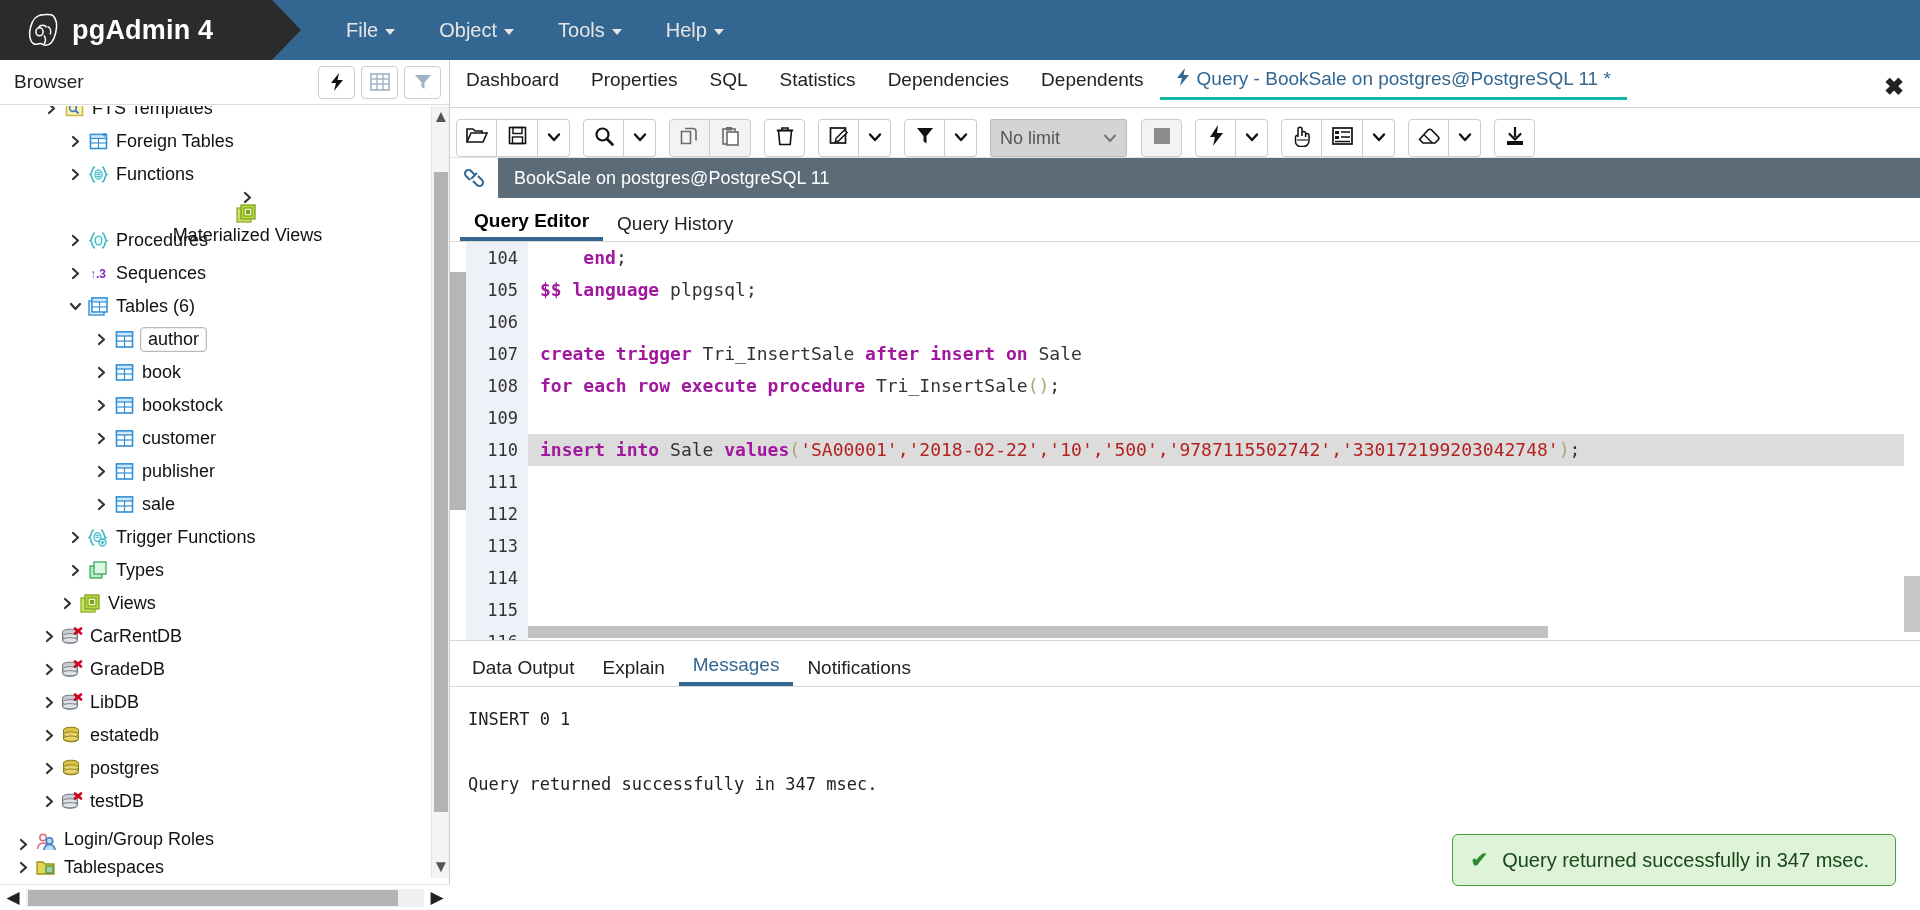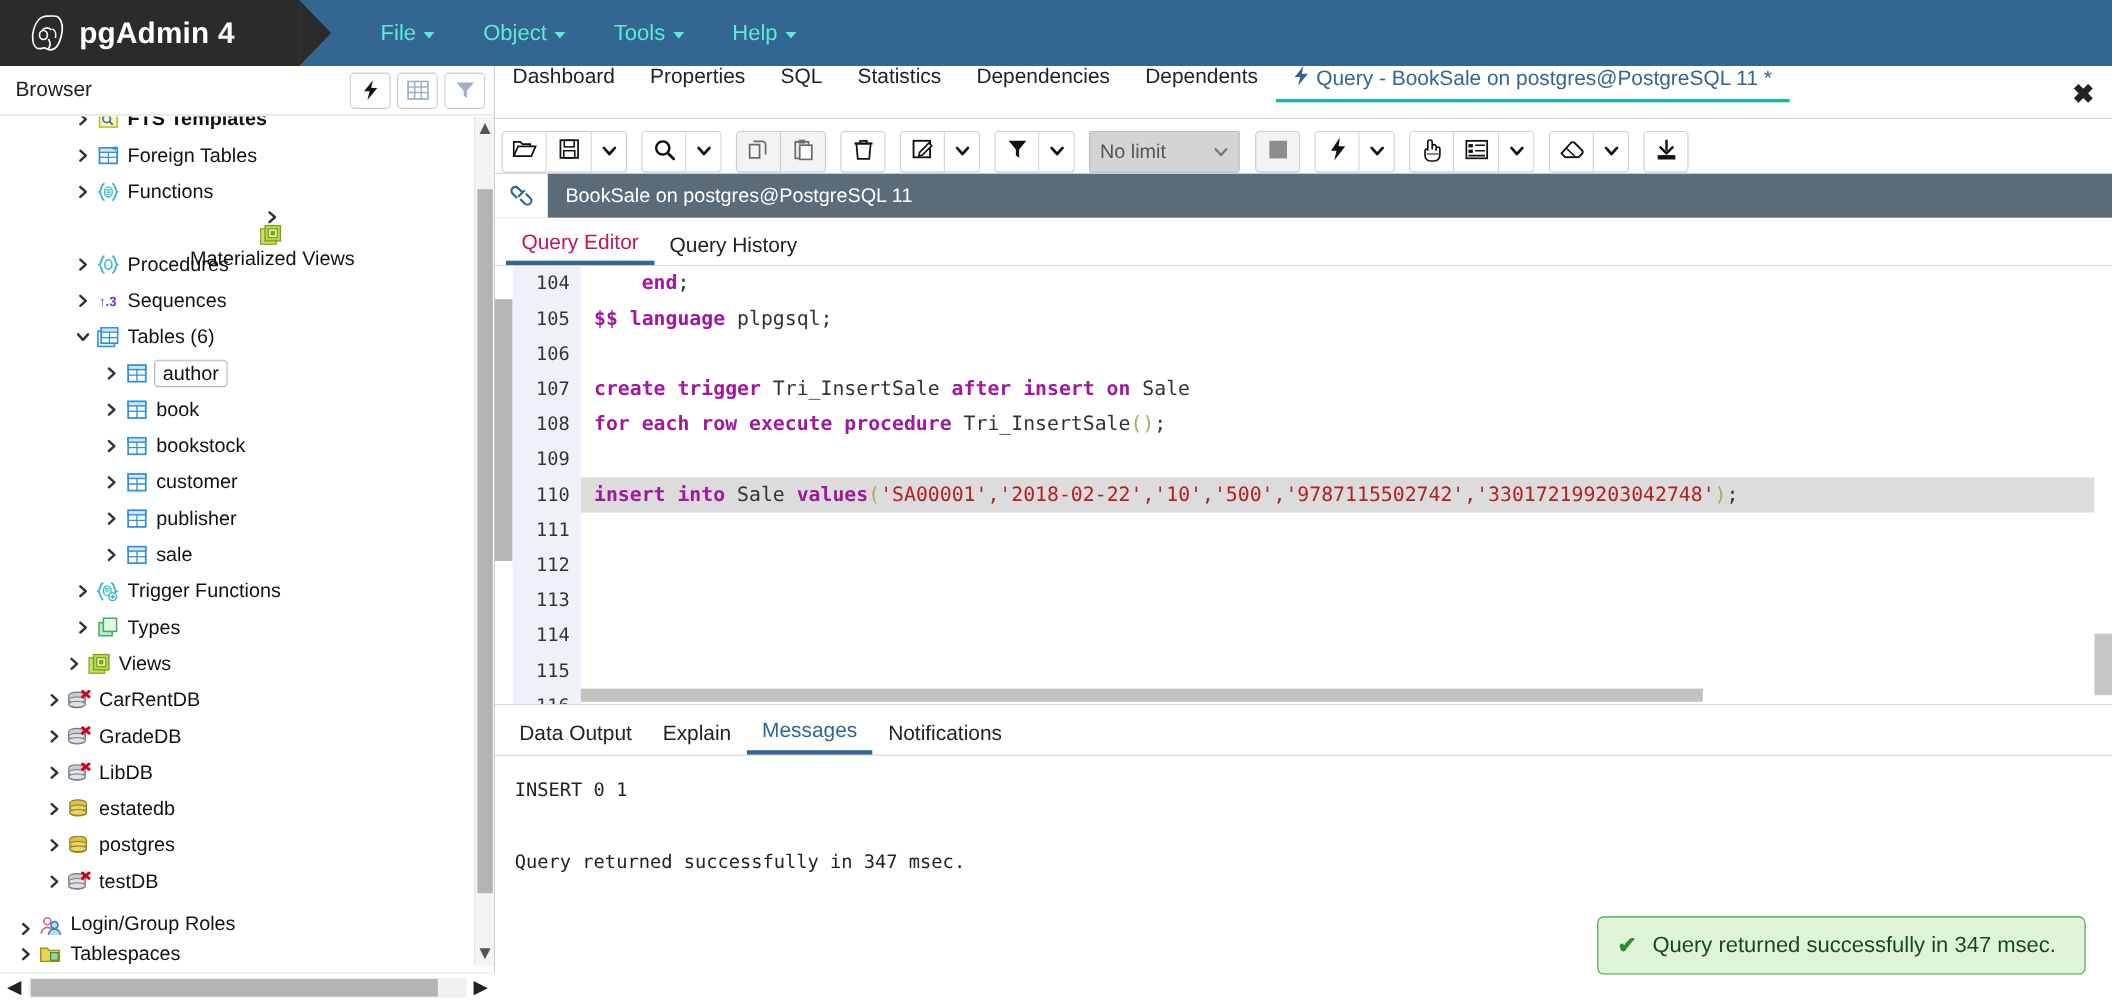--- a/index.html
+++ b/index.html
@@ -31,21 +31,21 @@
     content: ""; position: absolute; right: -29px; top: 0;
     width: 0; height: 0;
     border-top: 30px solid transparent;
     border-bottom: 30px solid transparent;
     border-left: 29px solid #2b2b2b;
   }
   .brand-logo { width: 36px; height: 38px; margin-right: 10px; flex: none; }
   .brand-name { font-size: 27px; font-weight: bold; letter-spacing: .2px; white-space: nowrap;}
   .menubar { display: flex; align-items: center; margin-left: 62px; }
   .menu-item {
-    color: #5eead4; font-size: 20px; padding: 4px 12px; margin-right: 20px;
+    color: #e5e5e5; font-size: 20px; padding: 4px 12px; margin-right: 20px;
     cursor: default; white-space: nowrap; display: flex; align-items: center; gap: 7px;
   }
   .caret-dn {
     display: inline-block; width: 0; height: 0;
     border-left: 5px solid transparent; border-right: 5px solid transparent;
     border-top: 6px solid currentColor;
     position: relative; top: 2px;
   }
 
   
@@ -95,21 +95,21 @@
     position: absolute; top: 46px; right: 0; width: 18px; bottom: 32px;
     background: #f4f4f4; border-left: 1px solid #e2e2e2;
   }
   .vscroll-tree .vthumb { position: absolute; left: 2px; top: 66px; width: 14px; height: 640px; background: #b3b3b3; }
   .vscroll-tree .vbtn { position:absolute; left:0; width:18px; height:22px; display:flex; align-items:center; justify-content:center; color:#555; }
 
   
   .mainarea { position: absolute; top: 60px; left: 450px; width: 1470px; height: 850px; background: #fff; }
 
   .maintabs {
-    height: 48px; border-bottom: 1px solid #d3d3d3; display: flex; align-items: flex-start;
+    height: 48px; border-bottom: 1px solid #d3d3d3; display: flex; align-items: center;
     position: relative; background: #fff;
   }
   .mtab {
     padding: 0 16px 9px 16px; font-size: 19px; color: #222; cursor: pointer; white-space: nowrap;
     line-height: 1;
   }
   .mtab.active { color: #336791; border-bottom: 3px solid #14b8a6; padding-bottom: 8px; display:flex; align-items:center; gap:7px;}
   .tabclose { position: absolute; right: 16px; bottom: 8px; font-size: 24px; font-weight: bold; color: #222; cursor: pointer; line-height: 1;}
 
   .qtoolbar {
@@ -138,21 +138,21 @@
     color: #fff; font-size: 18px;
   }
   .connbar .cico {
     width: 48px; height: 40px; background: #fff; display: flex; align-items: center; justify-content: center;
     flex: none;
   }
   .connbar .ctext { padding-left: 16px; }
 
   .qtabs { height: 44px; border-bottom: 1px solid #d6d6d6; display: flex; align-items: flex-end; padding-left: 10px; background: #fff;}
   .qtab { padding: 0 14px 8px 14px; font-size: 19px; color: #222; cursor: pointer; line-height: 1;}
-  .qtab.active { color: #be185d; border-bottom: 4px solid #336791; padding-bottom: 7px; }
+  .qtab.active { color: #000000; border-bottom: 4px solid #336791; padding-bottom: 7px; font-weight: bold; }
 
   
   .editor {
     position: relative; height: 398px; background: #fff; overflow: hidden;
     font-family: "DejaVu Sans Mono", monospace; font-size: 18px;
   }
   .ed-vscroll-left {
     position: absolute; left: 0; top: 0; width: 16px; height: 398px; background: #fff;
   }
   .ed-vscroll-left .t { position: absolute; left: 0; top: 30px; width: 16px; height: 238px; background: #b6b6b6; }
@@ -257,21 +257,21 @@
         </div>
         <div class="tbtn">
           <svg width="18" height="18" viewBox="0 0 18 18">
             <polygon points="1,2 17,2 10.5,9.5 10.5,16 7.5,14 7.5,9.5" fill="#9db2c7"></polygon>
           </svg>
         </div>
       </div>
     </div>
 
     <div class="tree" id="tree">
-        <div class="tnode" style="margin-top: -16px; padding-left: 64px; font-weight: bold;">
+        <div class="tnode" style="margin-top: -16px; padding-left: 40px;">
           <span class="arrow">
             <svg width="13" height="13" viewBox="0 0 13 13">
               <path d="M4 2 L9 6.5 L4 11" fill="none" stroke="#333" stroke-width="2.2" stroke-linecap="round" stroke-linejoin="round"></path>
             </svg>
           </span>
           <span class="ico">
             <svg width="19" height="19" viewBox="0 0 19 19">
               <rect x="1.5" y="2.5" width="16" height="14" fill="#fbf4ba" stroke="#c9b936" stroke-width="1.5"></rect>
               <circle cx="8" cy="9" r="3.4" fill="none" stroke="#3b78b5" stroke-width="1.6"></circle>
               <line x1="10.5" y1="11.5" x2="13.5" y2="14.5" stroke="#3b78b5" stroke-width="1.8"></line>

